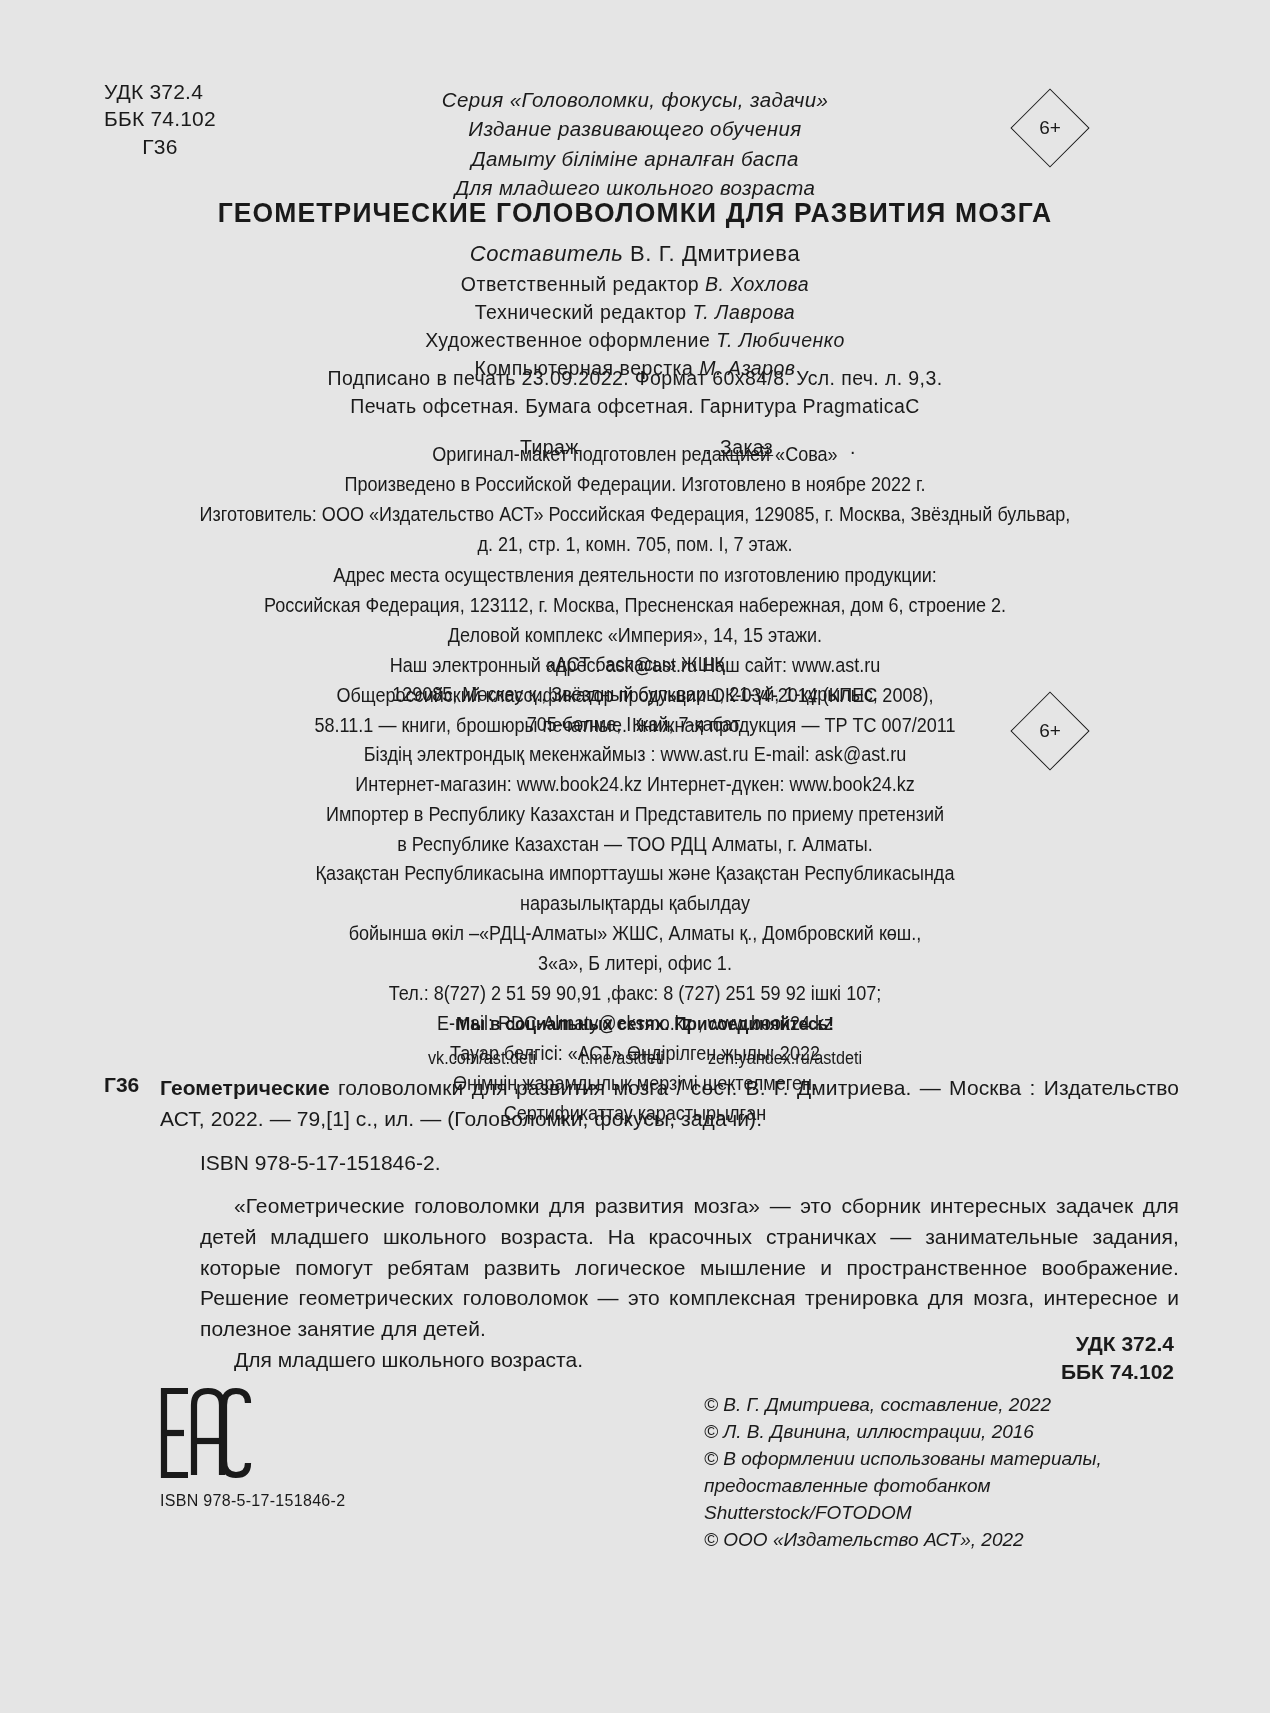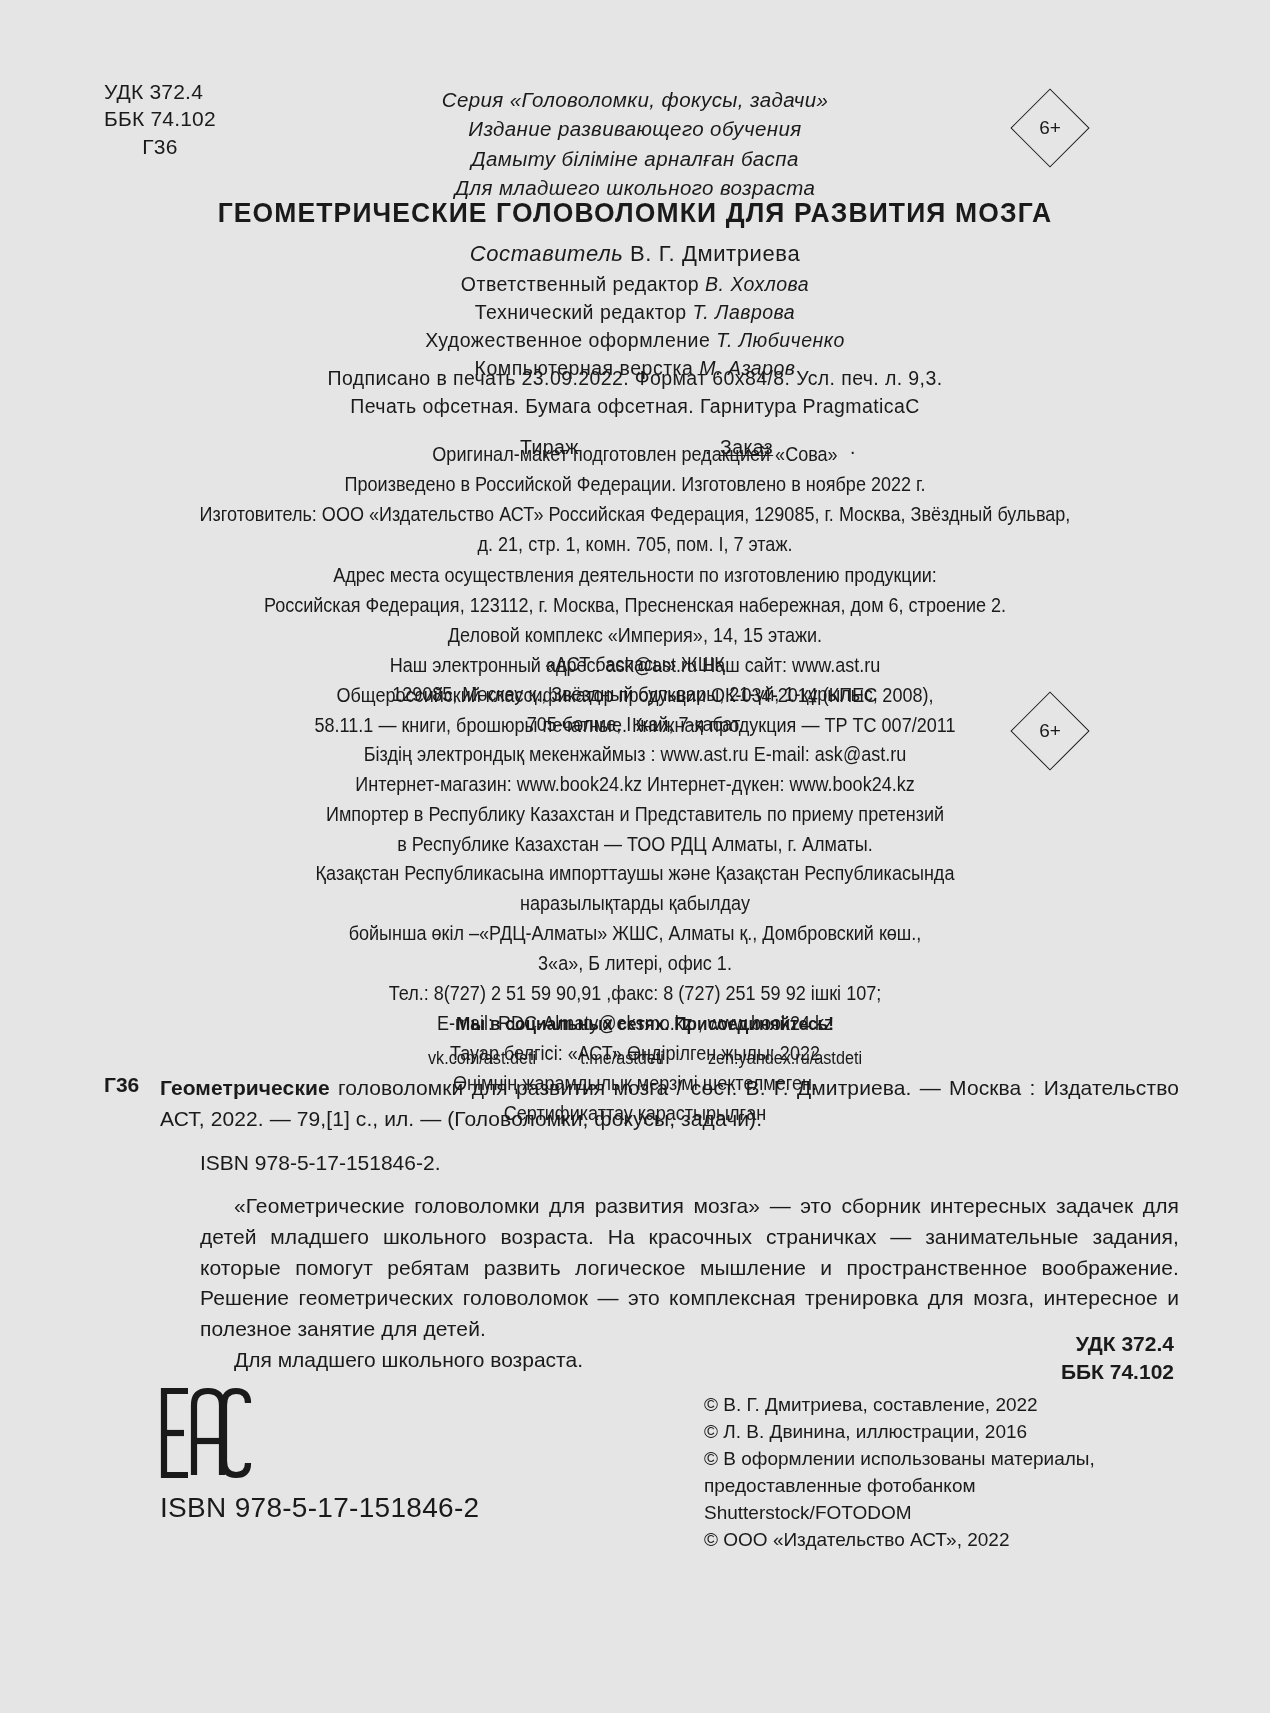--- a/index.html
+++ b/index.html
@@ -250,36 +250,36 @@
   
   .copyright {
     position: absolute;
     right: 96px;
     top: 1392px;
     text-align: left;
     font-size: 19px;
     line-height: 1.42;
     width: 470px;
   }
-  .copyright span { display: block; }
+  .copyright span { display: block; font-style: italic; }
 
   
   .eac {
     position: absolute;
     left: 158px;
     top: 1385px;
     width: 96px;
     height: 96px;
   }
   
   .isbn-bottom {
     position: absolute;
     left: 160px;
     top: 1492px;
-    font-size: 28px;
+    font-size: 16px;
     letter-spacing: 0.3px;
   }
 </style>
 </head>
 <body>
 
 <div class="page">
 
   <div class="udc-block">
     <span class="udc-line">УДК 372.4</span>

